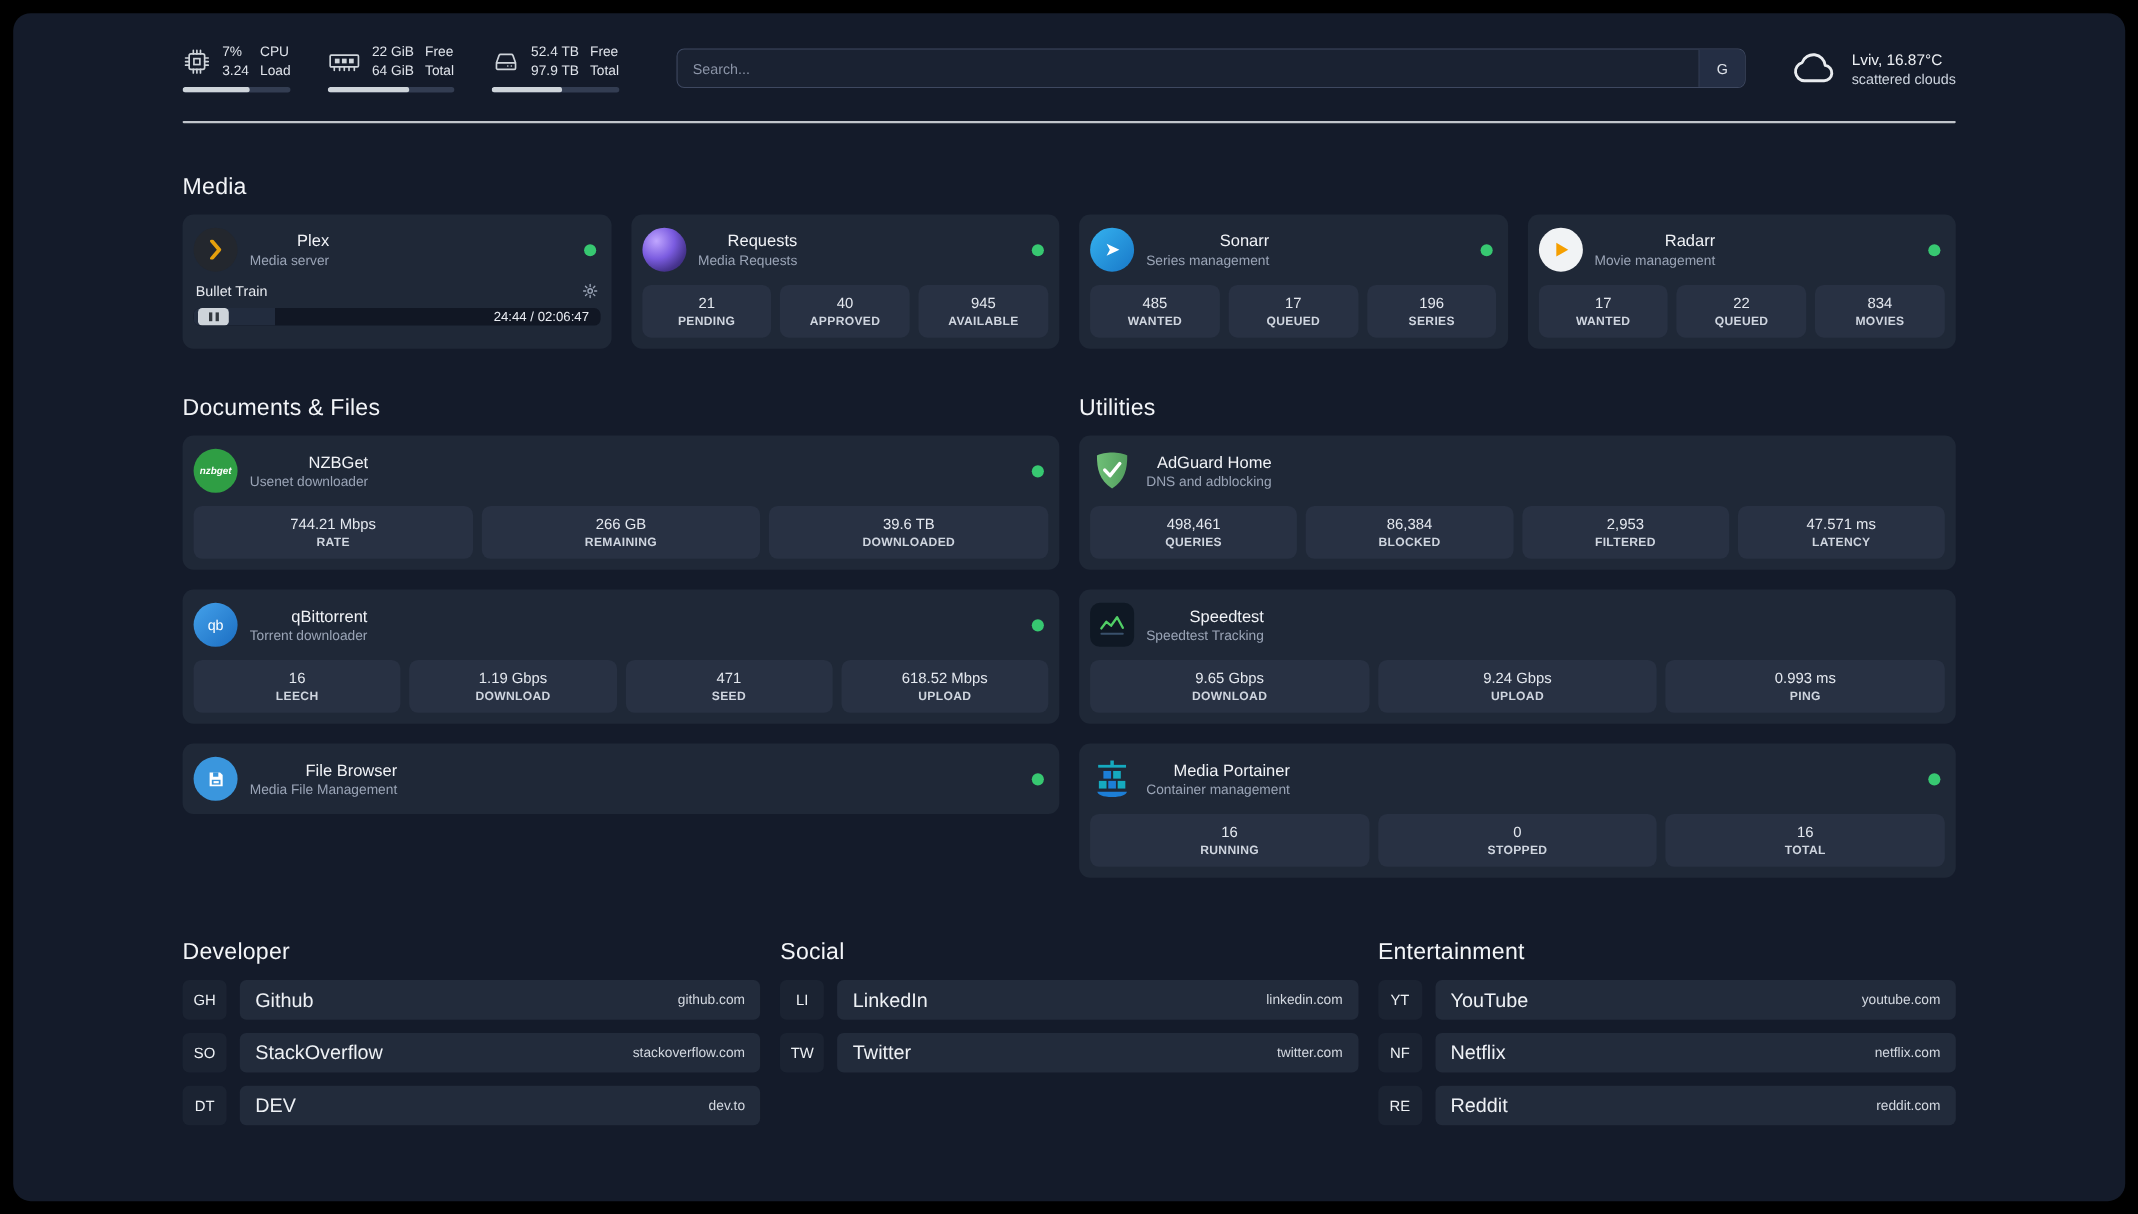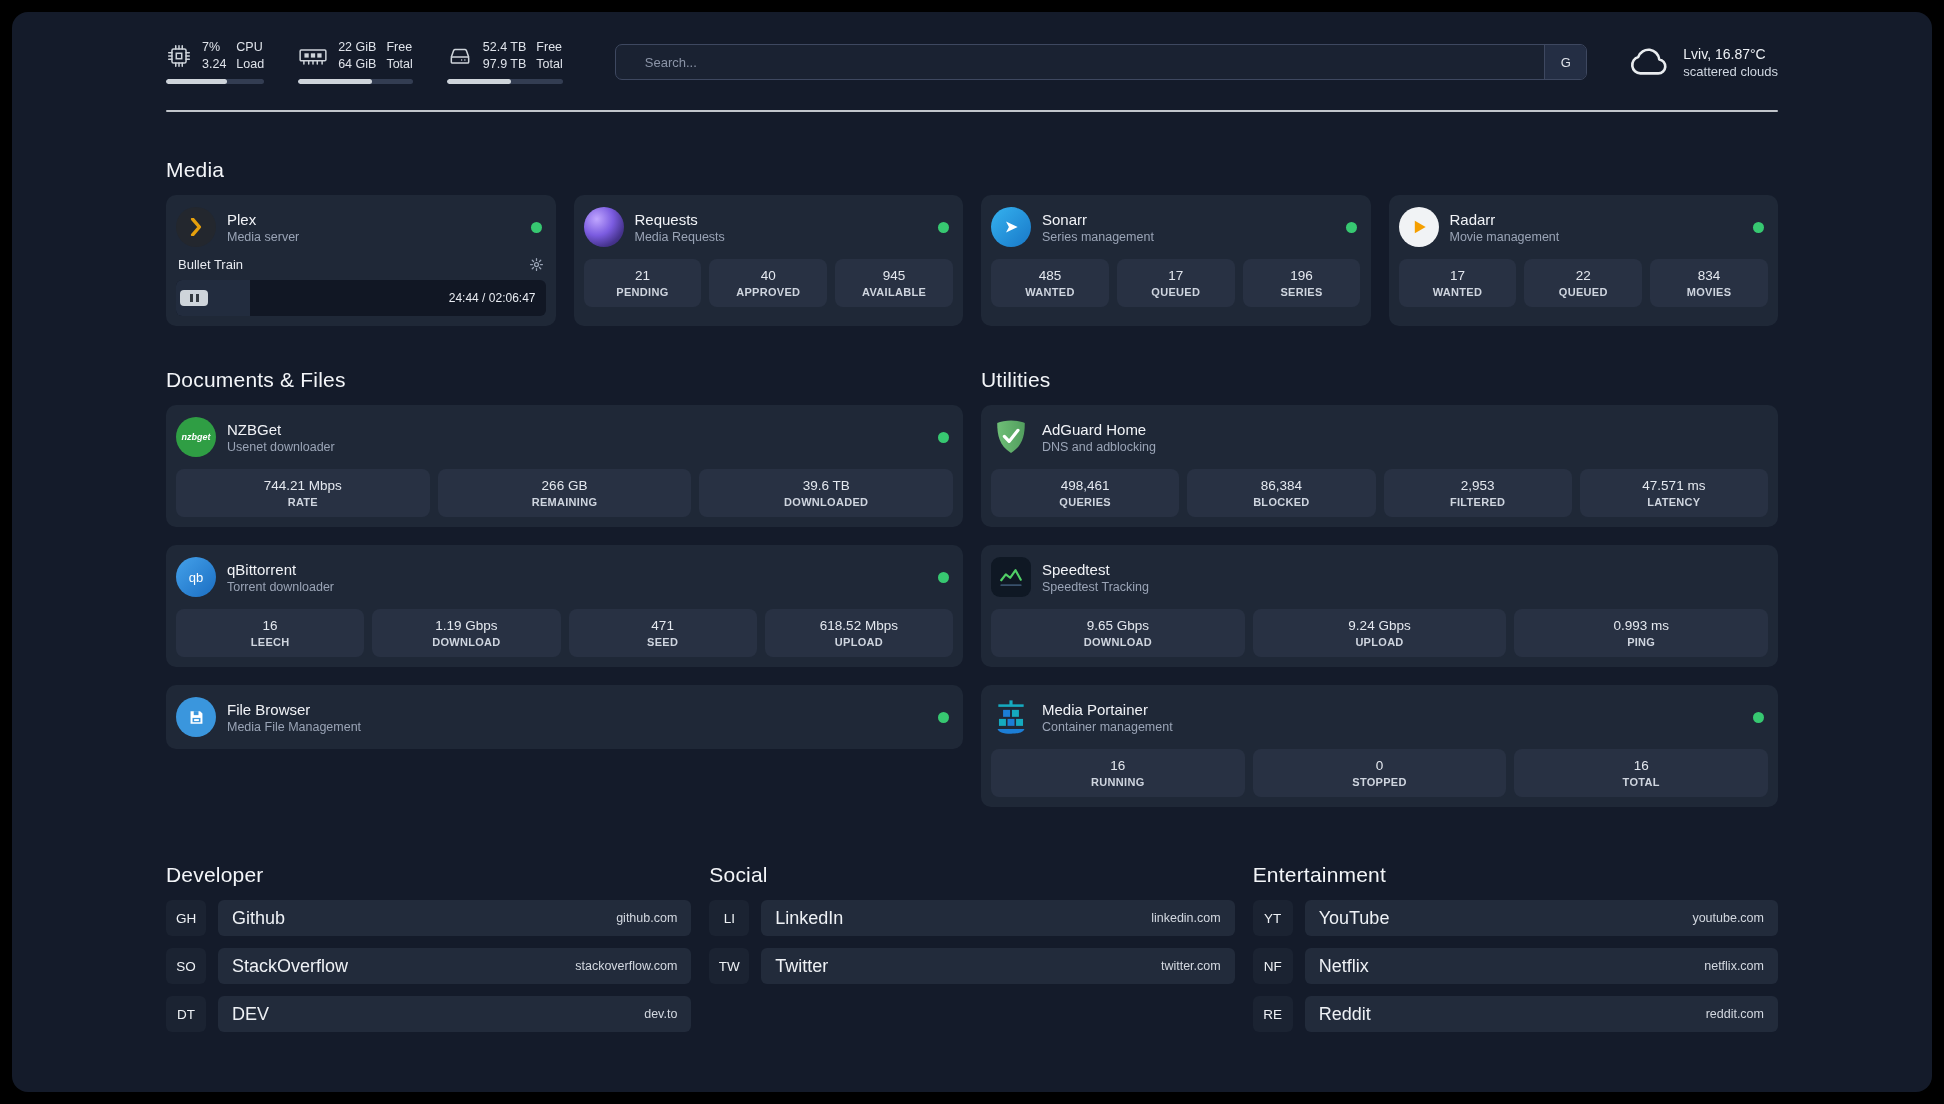--- a/index.html
+++ b/index.html
@@ -22,21 +22,21 @@
   .topbar { display:flex; align-items:center; }
   .sys { display:flex; flex-direction:column; gap:7px; margin-right:34px; }
   .sys-top { display:flex; align-items:center; gap:10px; }
   .sys-col { display:flex; flex-direction:column; gap:2px; }
   .sys-col div { font-size:12.5px; color:#dfe3ea; line-height:1.2; white-space:nowrap; }
   .sys-bar { height:5px; border-radius:3px; background:#333d52; overflow:hidden; }
   .sys-bar span { display:block; height:100%; background:#ced4da; border-radius:3px; }
   .searchbox {
     flex:1; height:36px; margin:0 42px 0 18px;
     display:flex; align-items:stretch;
-    background:#1a2232; border:1px solid #3e4860; border-radius:7px;padding-left:15px;
+    background:#1a2232; border:1px solid #3e4860; border-radius:7px;
   }
   .searchbox input {
     flex:1; background:transparent; border:0; outline:none;
     color:#dfe3ea; font-size:13px; padding:0 14px;
     font-family:"Liberation Sans", sans-serif;
   }
   .searchbox input::placeholder { color:#8b94a7; }
   .search-engine {
     width:42px; display:flex; align-items:center; justify-content:center;
     background:#242e44; border-left:1px solid #3e4860;
@@ -50,21 +50,21 @@
 
   
   h2.section-title { font-size:21px; font-weight:500; color:#f3f5f8; margin:0 0 13px 0; letter-spacing:.2px; }
   .section-media { margin-top:46px; }
   .media-grid { display:grid; grid-template-columns:repeat(4, 1fr); gap:18px; }
   .cols { display:grid; grid-template-columns:1fr 1fr; gap:18px; margin-top:42px; }
   .col-stack { display:flex; flex-direction:column; gap:18px; }
 
   
   .card { background:#1f2837; border-radius:10px; padding:10px; }
-  .card-head { display:flex; align-items:center; gap:11px; min-height:44px; }
+  .card-head { display:flex; align-items:center; gap:11px; min-height:44px;text-align:right; }
   .head-text { display:flex; flex-direction:column; gap:2px; min-width:0; }
   .app-name { font-size:15px; font-weight:500; color:#f1f3f7; white-space:nowrap; }
   .app-sub { font-size:12.5px; color:#9aa4b6; white-space:nowrap; }
   .spacer { flex:1; }
   .dot { width:11px; height:11px; border-radius:50%; background:#37c871; flex:0 0 auto; margin-right:4px; }
   .tiles { display:flex; gap:8px; margin-top:10px; }
   .tile {
     flex:1; background:#283143; border-radius:8px;
     display:flex; flex-direction:column; align-items:center; justify-content:center;
     gap:3px; height:48px; padding:4px 6px;
@@ -83,21 +83,21 @@
   .icon-qbittorrent { background:linear-gradient(135deg,#44a1ea,#1b6ec2); }
   .icon-qbittorrent span { color:#fff; font-size:13px; font-weight:400; }
   .icon-filebrowser { background:#3a96dd; }
   .icon-speedtest { background:#0f1824; border-radius:9px; }
   .icon-portainer, .icon-adguard { background:transparent; border-radius:0; }
 
   
   .now-playing { display:flex; align-items:center; margin-top:8px; padding:0 2px; }
   .np-title { font-size:13px; color:#e7eaf0; }
   .player {
-    position:relative; margin-top:8px; height:36px; border-radius:6px;
+    position:relative; margin-top:8px; height:16px; border-radius:6px;
     background:#111724; display:flex; align-items:center; overflow:hidden;
   }
   .player-fill { position:absolute; left:0; top:0; bottom:0; background:#222c3e; }
   .pause-btn {
     position:relative; width:28px; height:16px; margin-left:4px;
     background:#ced4da; border-radius:4px;
     display:flex; align-items:center; justify-content:center; gap:3px; cursor:pointer;
   }
   .pause-btn i { display:block; width:3px; height:8px; background:#343a40; }
   .player-time { position:relative; margin-left:auto; margin-right:10px; font-size:12px; color:#e9ecf2; white-space:nowrap; }

